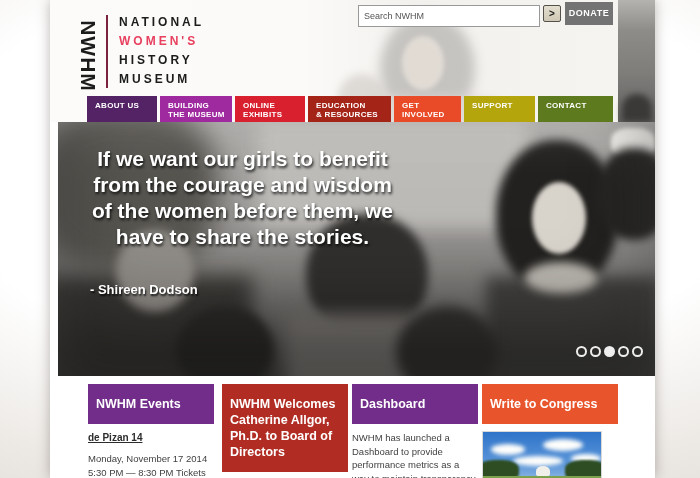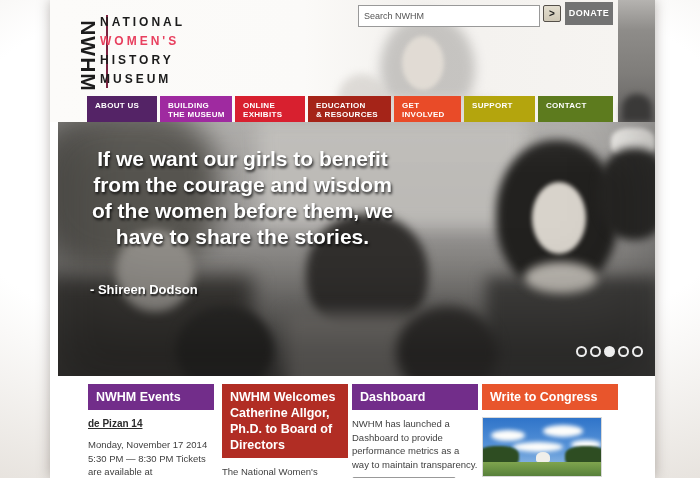--- a/index.html
+++ b/index.html
@@ -21,21 +21,21 @@
   .hd-face   { left: 352px; top: 36px; width: 42px; height: 54px; background:#e6e0d8; opacity:.85; filter: blur(2px); }
   .hd-body   { left: 315px; top: 96px; width: 140px; height: 34px; background:#dcd8d3; opacity:.8; filter: blur(5px); border-radius:30%; }
   .hd-head2  { left: 288px; top: 74px; width: 48px; height: 48px; background:#ccc8c3; opacity:.6; filter: blur(4px); }
   .hd-strip  { position: absolute; left: 568px; top: 0; width: 37px; height: 122px;
     background: linear-gradient(180deg,#b5b3b0 0%,#8e8c89 25%,#7f7d7a 60%,#636160 100%); }
   .hd-strip::after { content:""; position:absolute; left:4px; bottom:0; width:30px; height:28px;
     background:#3a3938; border-radius:50% 50% 0 0; filter: blur(3px); }
   .logo-vert { position: absolute; left: 0px; top: 44px; width: 76px; text-align: center;
     transform: rotate(90deg); font-size: 21px; font-weight: bold; color: #1c1c1c; letter-spacing: 1px; }
   .logo-sep { position: absolute; left: 56px; top: 15px; width: 2px; height: 73px; background: #7a2240; }
-  .logo-words { position: absolute; left: 50px; top: 13px; font-size: 12px; font-weight: bold;
+  .logo-words { position: absolute; left: 69px; top: 13px; font-size: 12px; font-weight: bold;
     letter-spacing: 3px; line-height: 19px; color: #1c1c1c; }
   .logo-words .womens { color: #e8405f; }
   .search-input { position: absolute; left: 308px; top: 5px; width: 182px; height: 17px;
     border: 1px solid #999; background: #fff; font-size: 9px; padding: 10px 5px; color: #444;
     font-family: "Liberation Sans", sans-serif; }
   .search-input::placeholder { color: #555; opacity: 1; }
   .search-btn { position: absolute; left: 493px; top: 5px; width: 18px; height: 17px;
     background: linear-gradient(#e4decf, #cfc8b6); border: 1px solid #55504a; border-radius: 2px;
     font-size: 10px; font-weight: bold; color: #222; text-align: center; line-height: 15px; cursor: pointer; }
   .donate-btn { position: absolute; left: 515px; top: 2px; width: 48px; height: 23px;
@@ -78,21 +78,21 @@
   .dots { position: absolute; left: 518px; top: 224px; display: flex; gap: 3px; }
   .dot { width: 11px; height: 11px; border: 2px solid #fff; border-radius: 50%; opacity: .92; cursor: pointer; }
   .dot.active { background: #fff; }
   
   .cards { position: absolute; left: 0; top: 376px; width: 605px; height: 102px; background: #fff; }
   .card { position: absolute; top: 8px; background: #fff; }
   .card-0 { left: 38px;  width: 126px; }
   .card-1 { left: 172px; width: 126px; }
   .card-2 { left: 302px; width: 126px; }
   .card-3 { left: 432px; width: 136px; }
-  .card-title { color: #fff; font-size: 12.5px; font-weight: bold; line-height: 16px; padding: 5px 8px; }
+  .card-title { color: #fff; font-size: 12.5px; font-weight: bold; line-height: 16px; padding: 12px 8px; }
   .t-purple { background: #722d8a; }
   .t-red    { background: #b12d24; }
   .t-orange { background: #e8552c; }
   .card-body { font-size: 9.5px; line-height: 13.5px; color: #3f3f3f; margin-top: 7px; }
   .event-link { display: inline-block; font-size: 10px; font-weight: bold; color: #2c2c2c;
     text-decoration: underline; margin-top: 8px; cursor: pointer; }
   .dash-btn { display: inline-block; margin-top: 6px; padding: 4px 8px;
     background: linear-gradient(#ececec, #c9c9c9); border: 1px solid #999; border-radius: 2px;
     font-size: 8px; font-weight: bold; color: #333; letter-spacing: .3px; cursor: pointer; }
   

